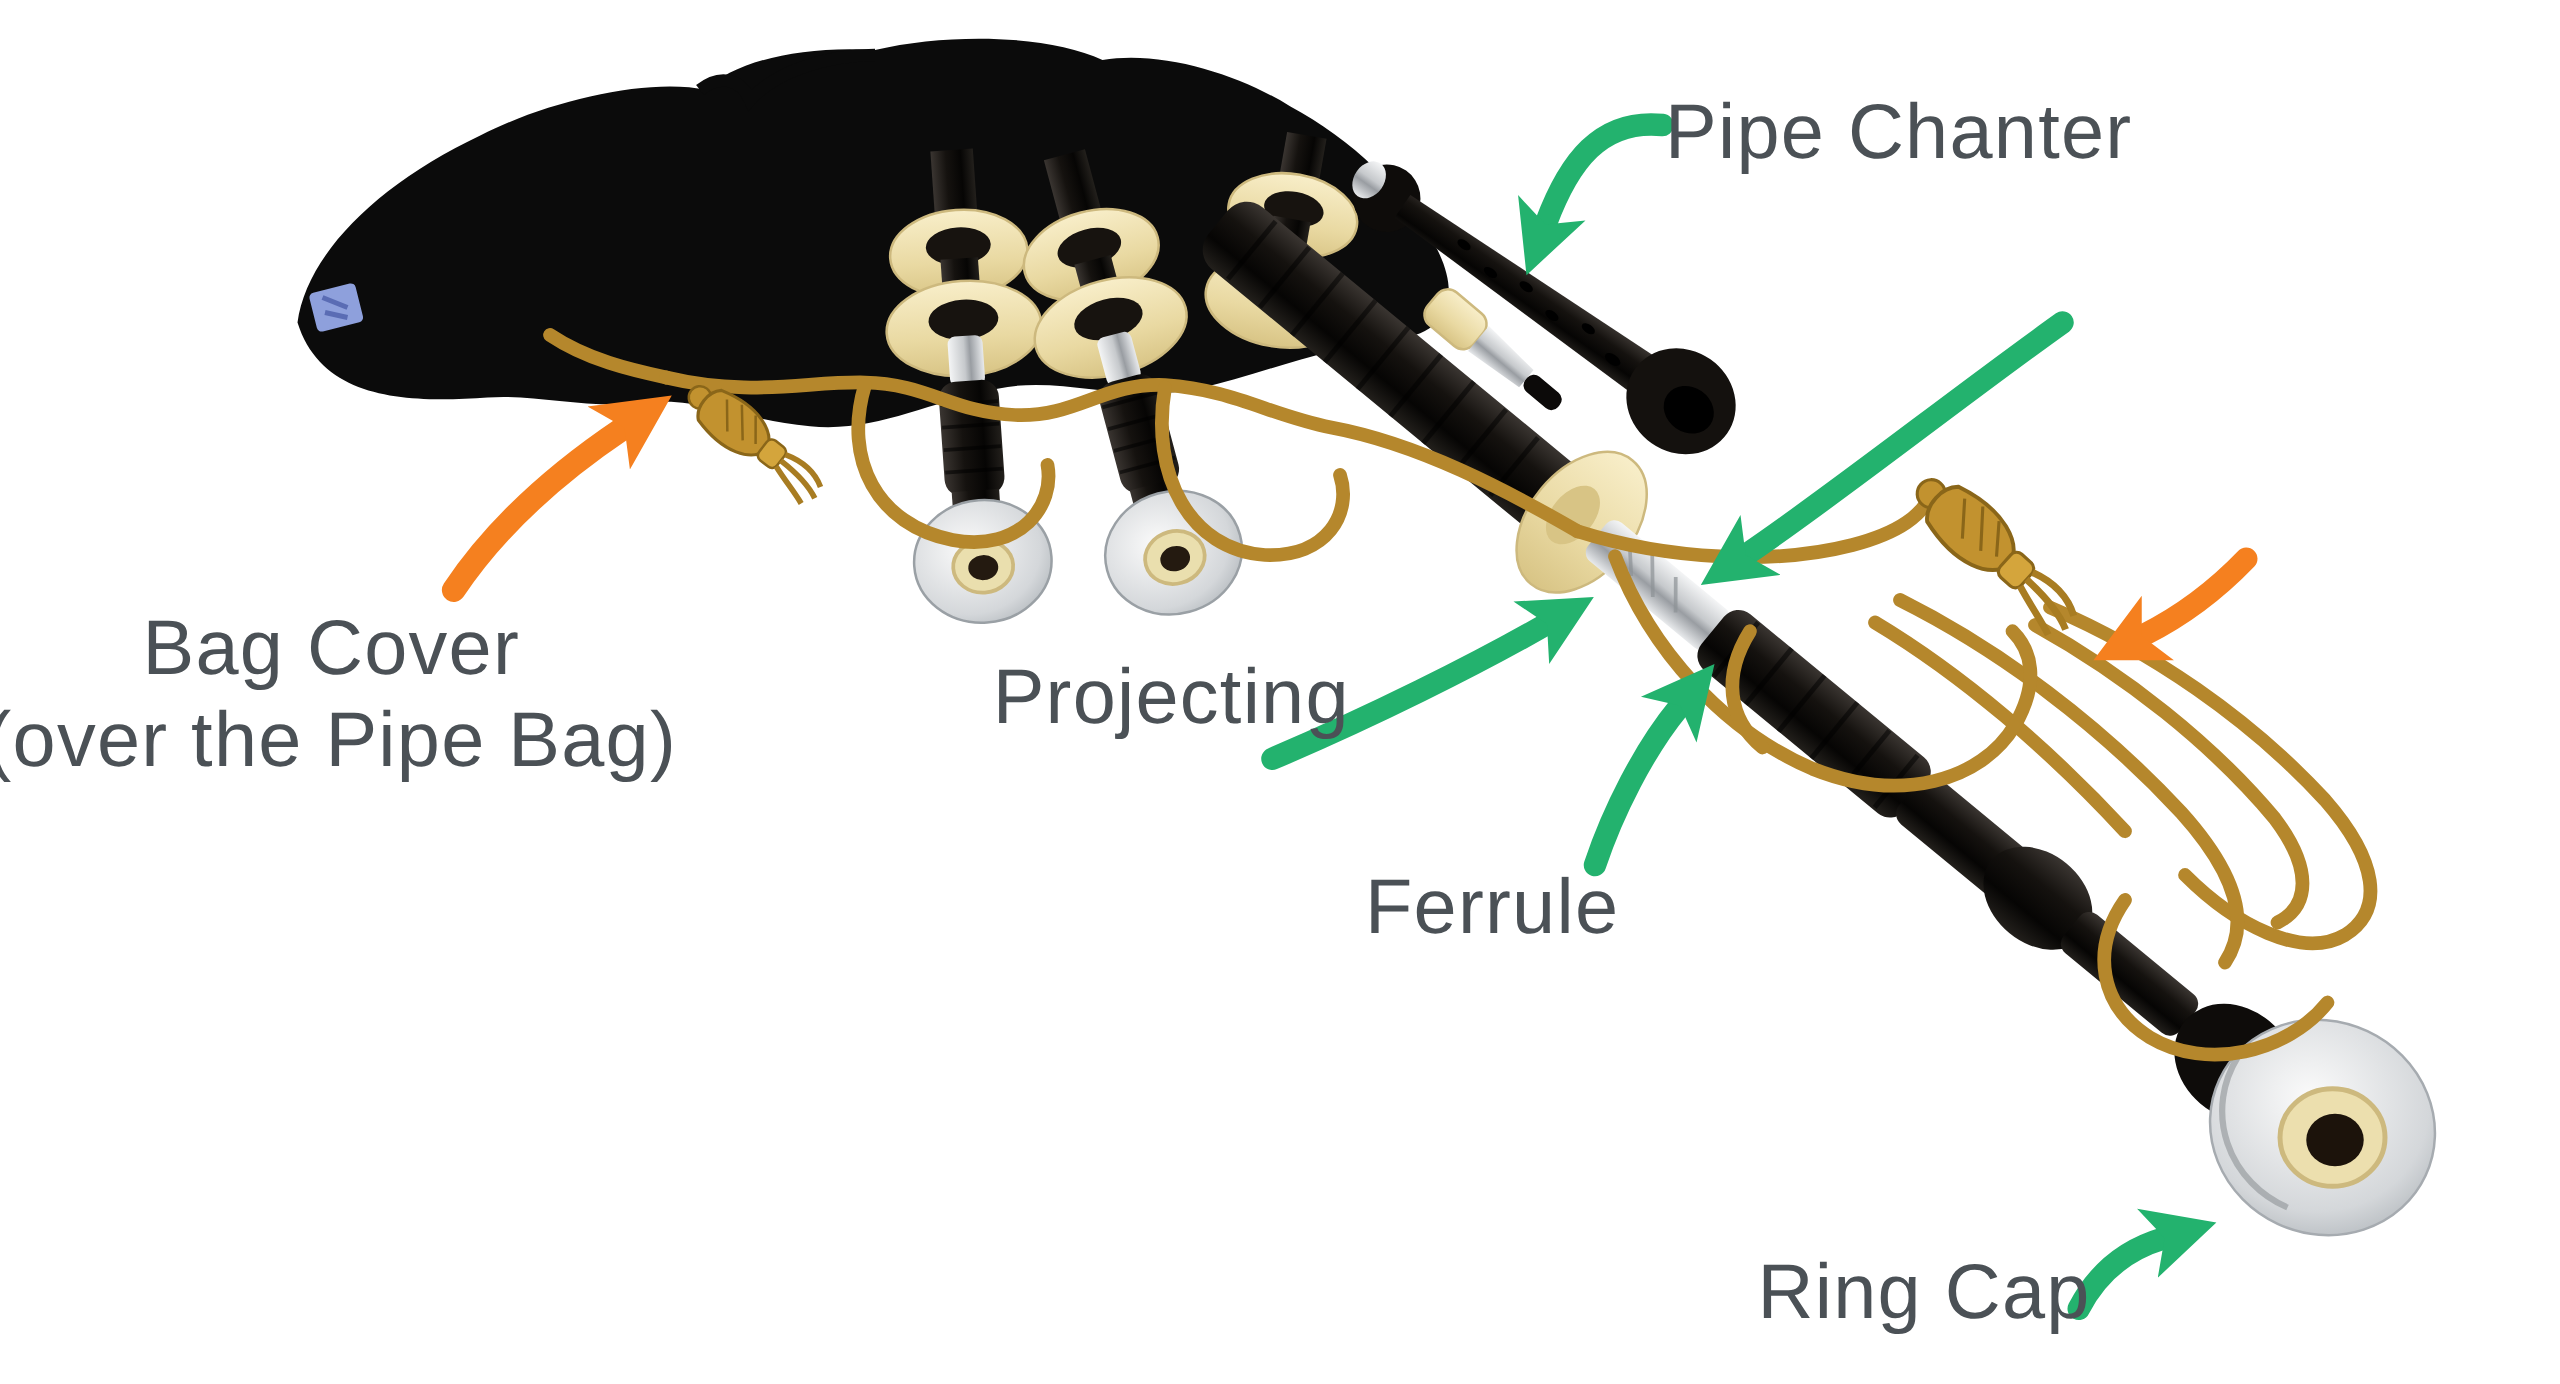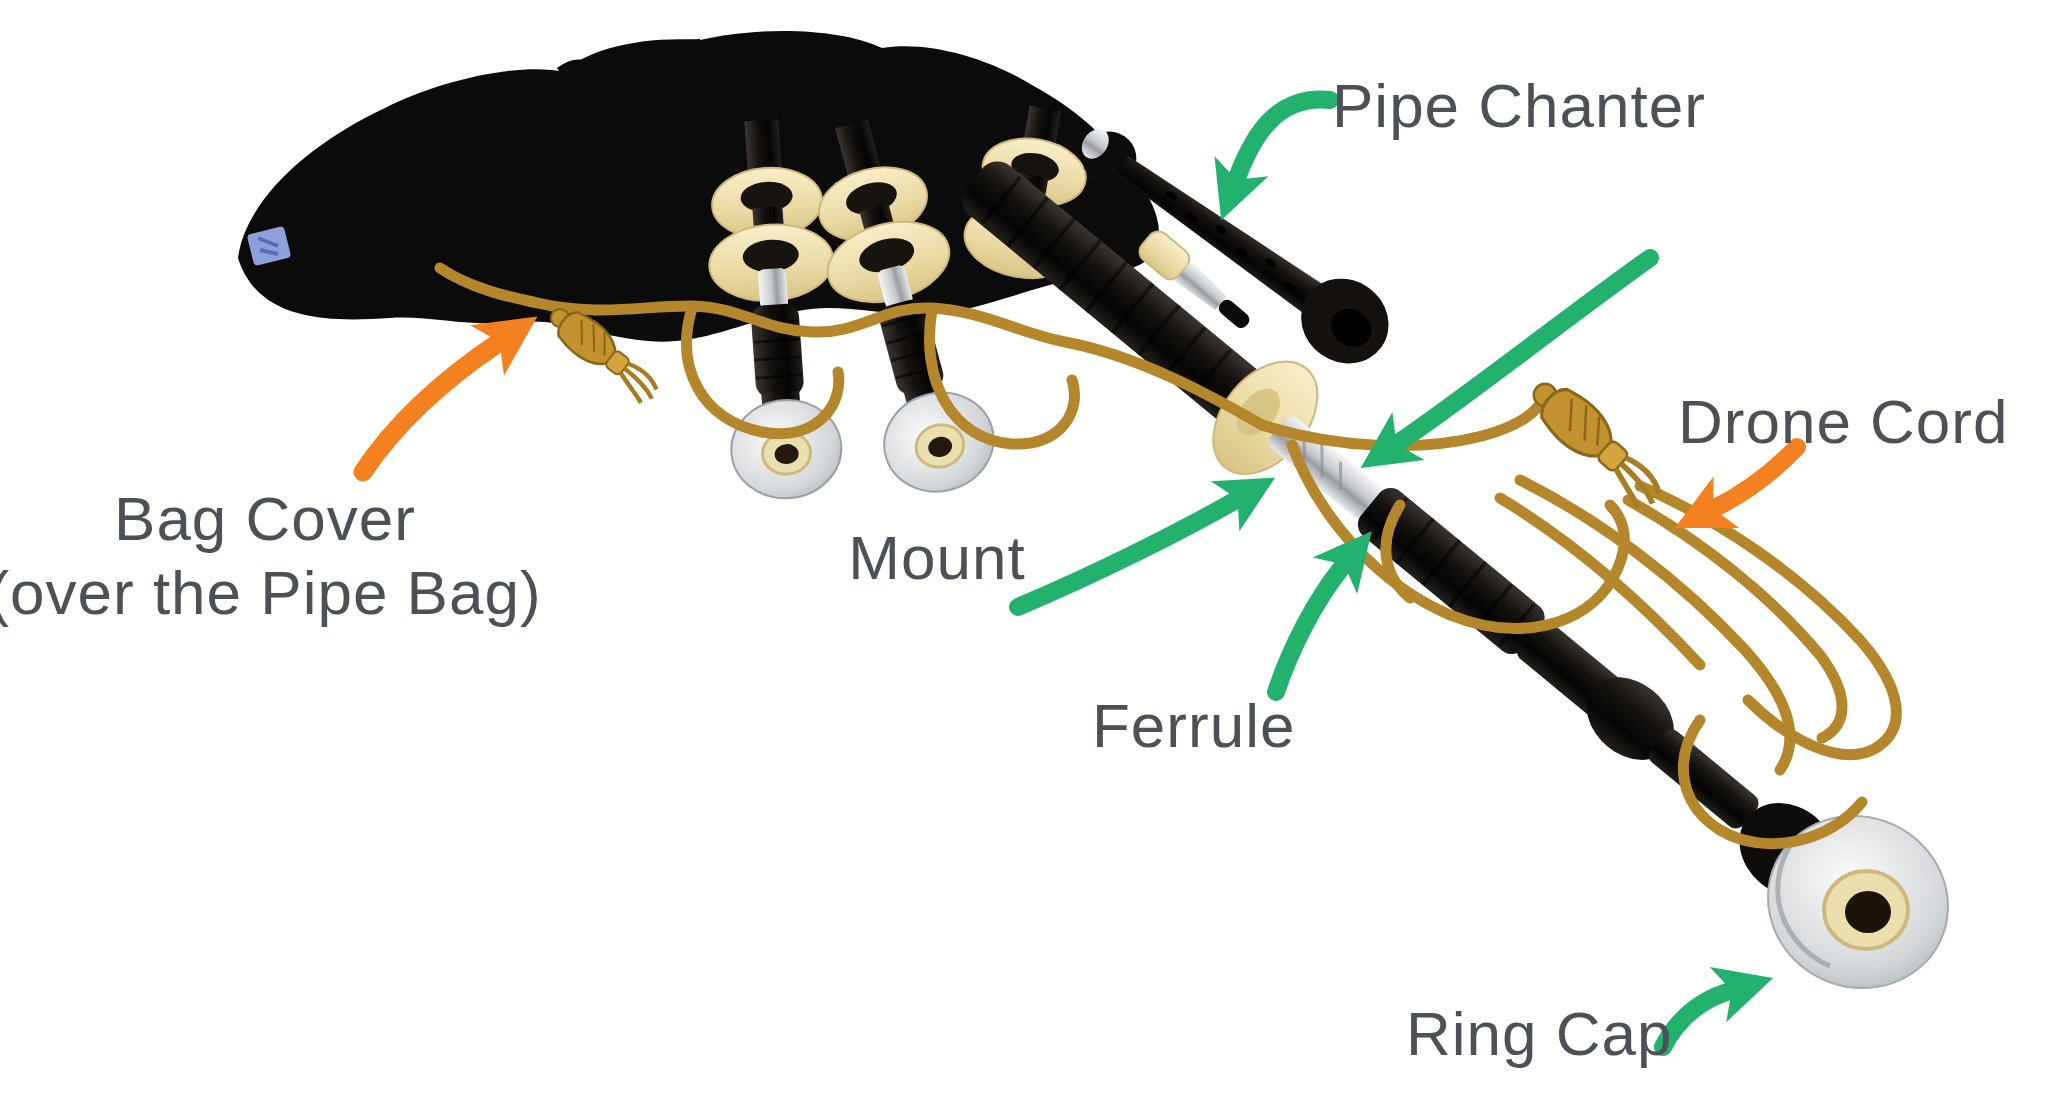--- a/index.html
+++ b/index.html
@@ -185,27 +185,26 @@
     <path class="arrow orange" d="M1797,447 C1772,473 1743,494 1715,508" stroke-width="18" marker-end="url(#ahOrange)"></path>
     <path class="arrow orange" d="M363,472 C395,424 440,382 498,343" stroke-width="19" marker-end="url(#ahOrange)"></path>
     <path class="arrow green" d="M1018,607 C1098,573 1180,532 1236,500" stroke-width="18" marker-end="url(#ahGreen)"></path>
     <path class="arrow green" d="M1276,692 C1290,650 1315,600 1343,566" stroke-width="18" marker-end="url(#ahGreen)"></path>
     <path class="arrow green" d="M1663,1047 C1678,1018 1700,1000 1730,991" stroke-width="18" marker-end="url(#ahGreen)"></path>
   </svg>
 
   <div class="label" id="lbl-pipe-chanter">Pipe Chanter</div>
 
 
-  <div class="label" id="lbl-drone-cord">Drone Cord</div>
 
   <div class="label center" id="lbl-bag-cover">
     <span class="lbl-line">Bag Cover</span>
     <span class="lbl-line">(over the Pipe Bag)</span>
   </div>
 
   <div class="label center" id="lbl-projecting-mount">
-    <span class="lbl-line">Mount</span>
+    <span class="lbl-line">Projecting</span>
   </div>
 
   <div class="label" id="lbl-ferrule">Ferrule</div>
 
   <div class="label" id="lbl-ring-cap">Ring Cap</div>
 </div>
 
 </body></html>

